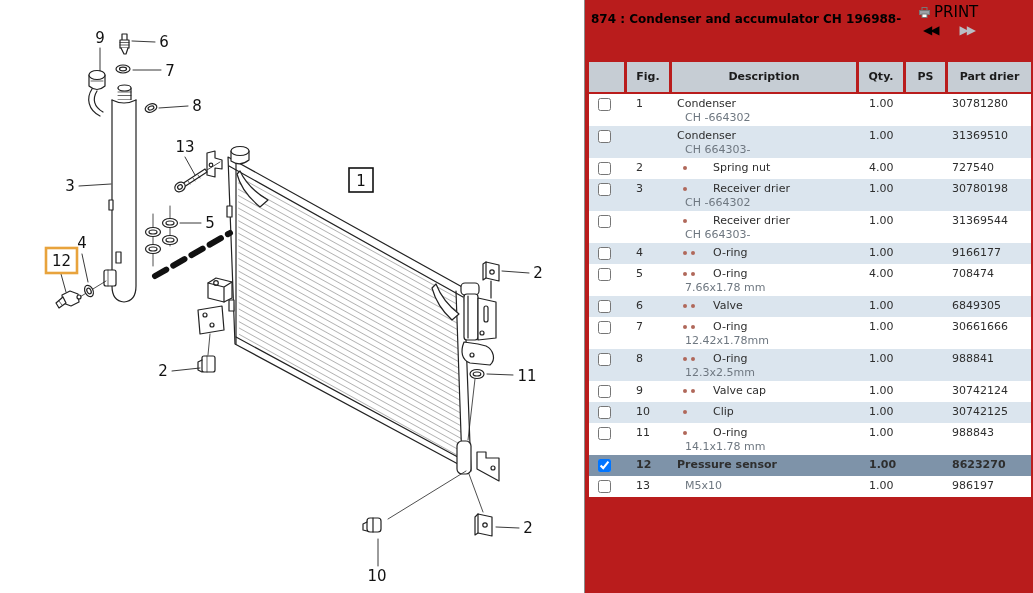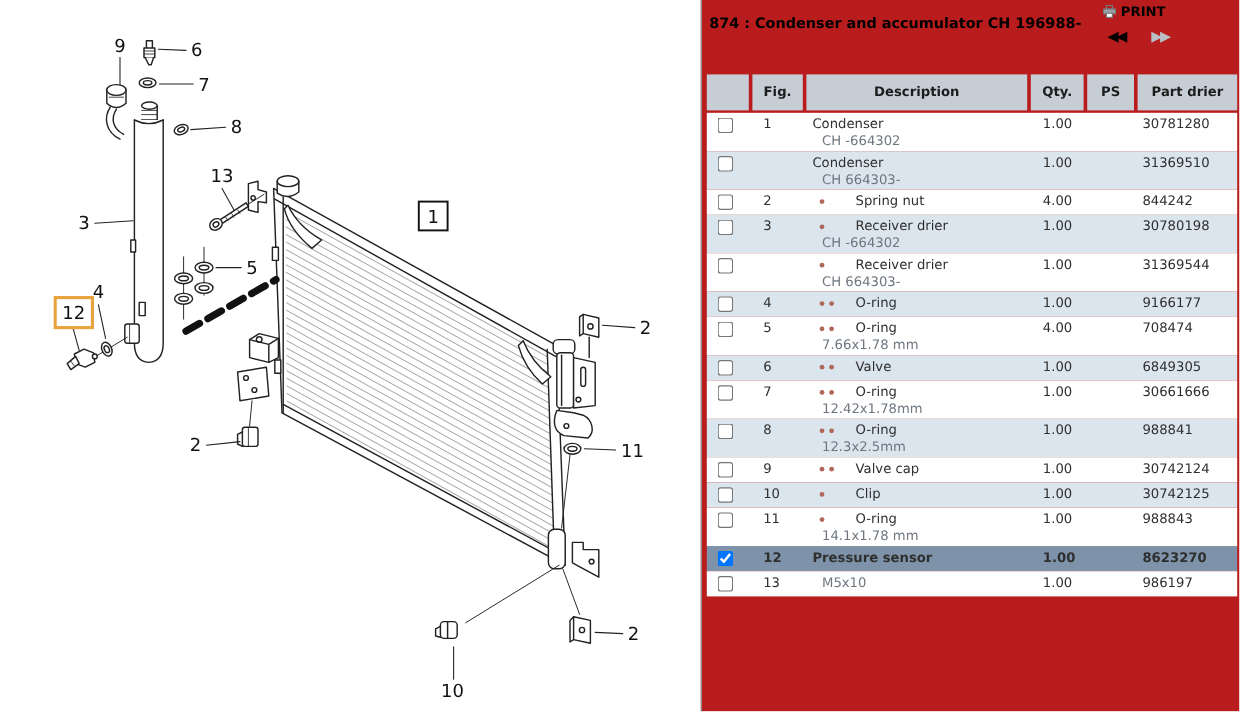--- a/index.html
+++ b/index.html
@@ -20,21 +20,21 @@
   
   .diagram{position:absolute;left:0;top:0;width:583px;height:593px}
   .diagram svg{display:block}
   .co{font-size:15px;fill:#111}
   .hlbox{stroke:var(--callout-hl)}
 
   
   .panel{position:absolute;left:584px;top:0;width:449px;height:593px;border-left:1px solid #8c8c8c;background:#b91c1c}
   .title{position:absolute;left:6px;top:12px;font-size:12px;font-weight:bold;color:#000;white-space:nowrap}
   .print{position:absolute;left:334px;top:3px;display:flex;align-items:center;gap:4px;cursor:pointer}
-  .print span{font-size:11px;font-weight:bold;color:#000}
+  .print span{font-size:15px;font-weight:normal;color:#000}
   .nav{position:absolute;left:338px;top:23px;font-size:12px;font-weight:bold;letter-spacing:-2px}
   .nav .prev{color:#000;cursor:pointer;margin-right:22px}
   .nav .next{color:var(--nav-disabled)}
 
   .table{position:absolute;left:4px;top:62px;width:442px;font-size:11px}
   .thead,.trow{display:grid;grid-template-columns:35px 42px 184px 44px 39px 83px;column-gap:3px}
   .thead .hcell{background:var(--header-bg);height:30px;display:flex;align-items:center;justify-content:center;
     text-align:right;font-weight:bold;color:#1c1c1c;line-height:12px}
   .tbody{margin-top:2px}
   .trow{min-height:21px;padding:3px 0 2px 0;background:#fff}
@@ -325,21 +325,21 @@
     <div class="cell c-fig">2</div>
     <div class="cell c-desc">
       <div class="dline">
         <span class="dots"><span class="dot"></span></span>
         <span class="dtext">Spring nut</span>
       </div>
 
     </div>
     <div class="cell c-qty">4.00</div>
     <div class="cell c-ps"></div>
-    <div class="cell c-part">844242</div>
+    <div class="cell c-part">727540</div>
   </div>
           <div class="trow">
     <div class="cell c-check">
               <input type="checkbox" style="">
             </div>
     <div class="cell c-fig">3</div>
     <div class="cell c-desc">
       <div class="dline">
         <span class="dots"><span class="dot"></span></span>
         <span class="dtext">Receiver drier</span>

